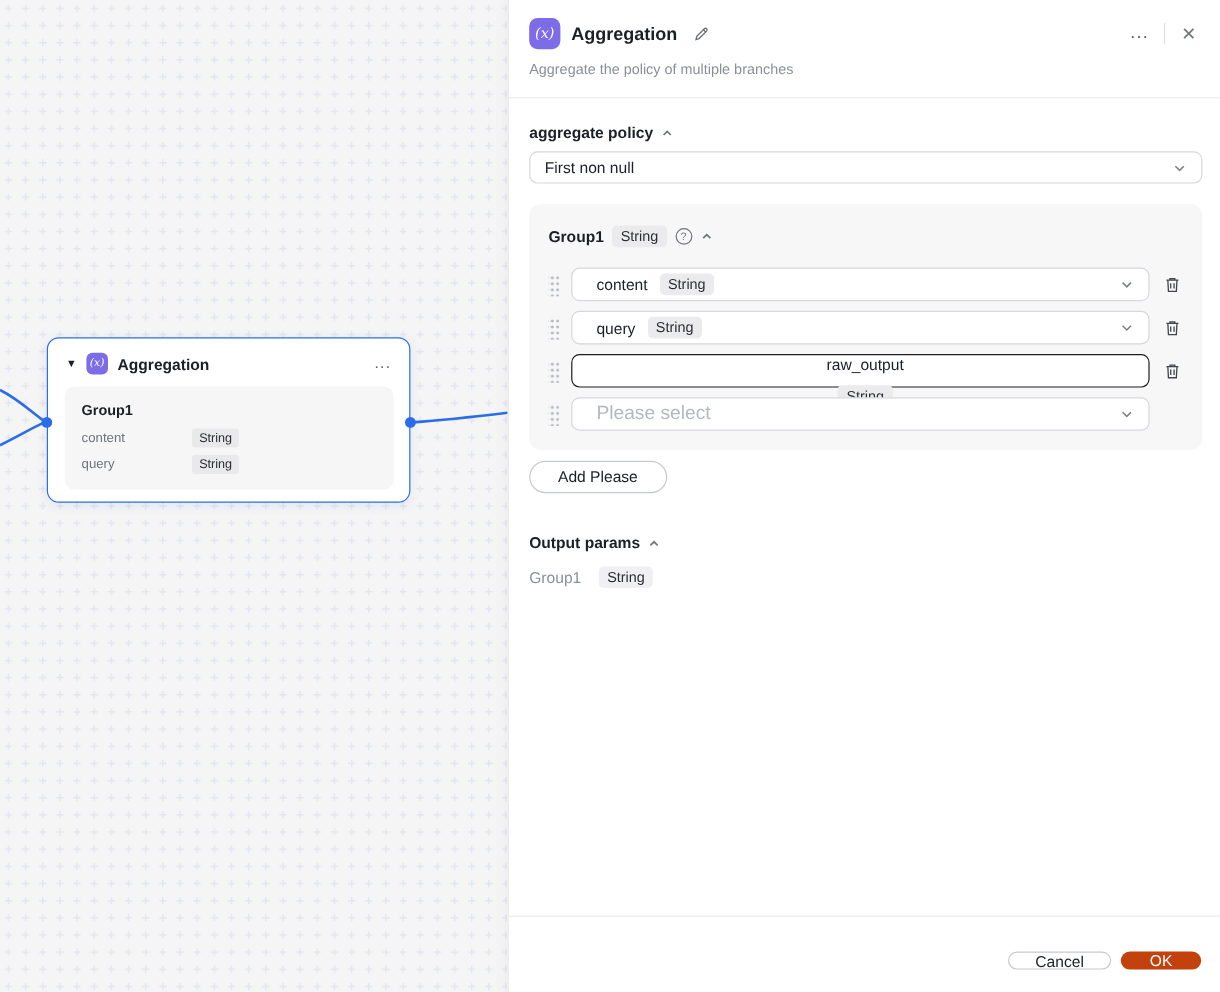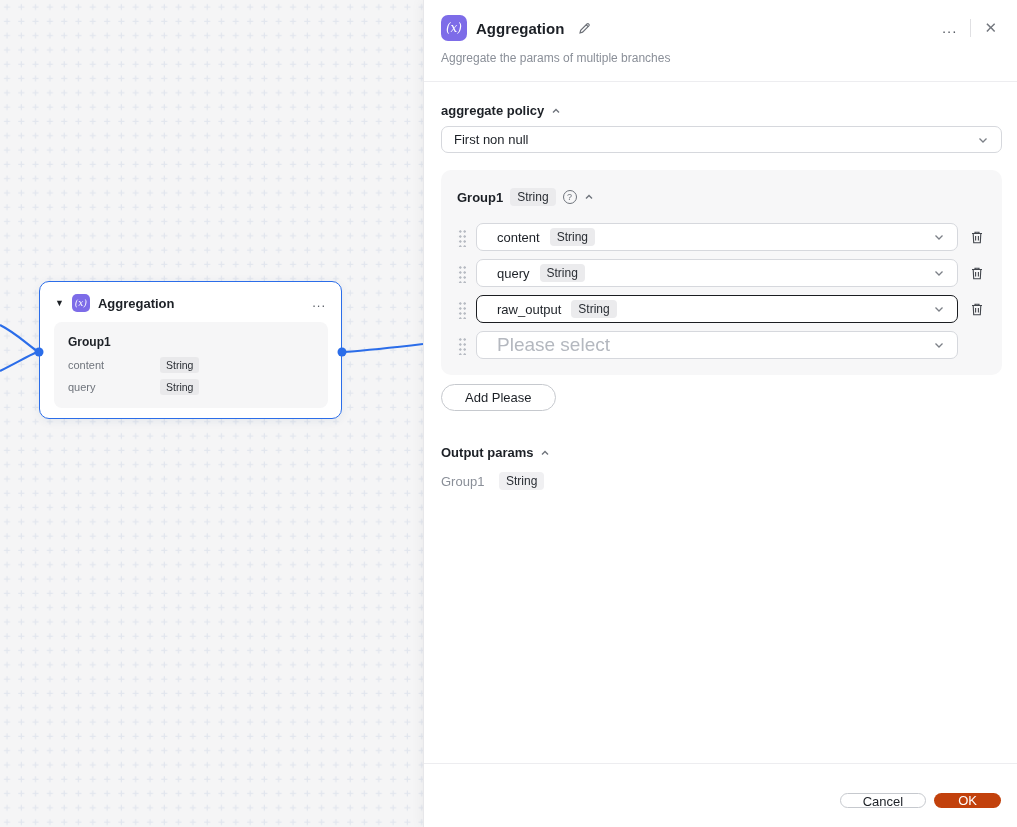--- a/index.html
+++ b/index.html
@@ -60,23 +60,23 @@
   .q-icon { width:14px; height:14px; border:1.1px solid #6f747c; border-radius:50%; color:#6f747c;
     font-size:9px; display:flex; align-items:center; justify-content:center; }
 
   .param-row { display:flex; align-items:center; gap:10px; margin-top:8px; }
   .param-row.first { margin-top:17px; }
   .drag-handle { width:9px; height:19px; flex:none;
     background-image:radial-gradient(circle, #b6bac2 1.1px, transparent 1.4px);
     background-size:4.5px 5px; background-position:1px 1px; cursor:grab; }
   .row-select { flex:1; height:28px; background:#fff; border:1px solid #d6d8dd; border-radius:7px;
     display:flex; align-items:center; padding:0 12px 0 20px; gap:10px; cursor:pointer; }
-  .row-select.selected { border:1.6px solid #1b1d21; }
+  .row-select.selected { border:1.6px solid #1b1d21;flex-direction:column; }
   .row-name { font-size:13px; }
-  .row-placeholder { font-size:19px; color:#b4b8bf; }
+  .row-placeholder { font-size:16px; color:#b4b8bf; }
   .row-chev { margin-left:auto; color:#7c8087; display:flex; }
   .trash-btn { background:none; border:none; cursor:pointer; color:#42464c; display:flex;
     width:18px; flex:none; justify-content:center; }
   .trash-spacer { width:18px; flex:none; }
 
   .add-group-btn { margin-top:9px; height:27px; padding:0 23px; border:1px solid #c6c9ce;
     border-radius:14px; background:#fff; font-size:13px; color:#1c2026; cursor:pointer;
     font-family:"Liberation Sans", sans-serif; }
 
   .output-item { display:flex; align-items:center; margin-top:12px; }
@@ -144,21 +144,21 @@
         <path d="M9.8 4 l2.1 2.1"></path>
       </svg>
     </button>
     <span class="hdr-right">
       <button class="icon-btn more-dots">...</button>
       <span class="hdr-divider"></span>
       <button class="icon-btn close-x">✕</button>
     </span>
   </div>
 
-  <div class="panel-subtitle">Aggregate the params of multiple branches</div>
+  <div class="panel-subtitle">Aggregate the policy of multiple branches</div>
   <div class="panel-divider"></div>
 
   <div class="panel-body">
 
     
     <div class="section-label-row">
       <span class="section-label">aggregate policy</span>
       <span class="chev">
         <svg width="10" height="10" viewBox="0 0 10 10" fill="none" stroke="#6f747c" stroke-width="1.4">
           <path d="M2 6.5 L5 3.5 L8 6.5"></path>

